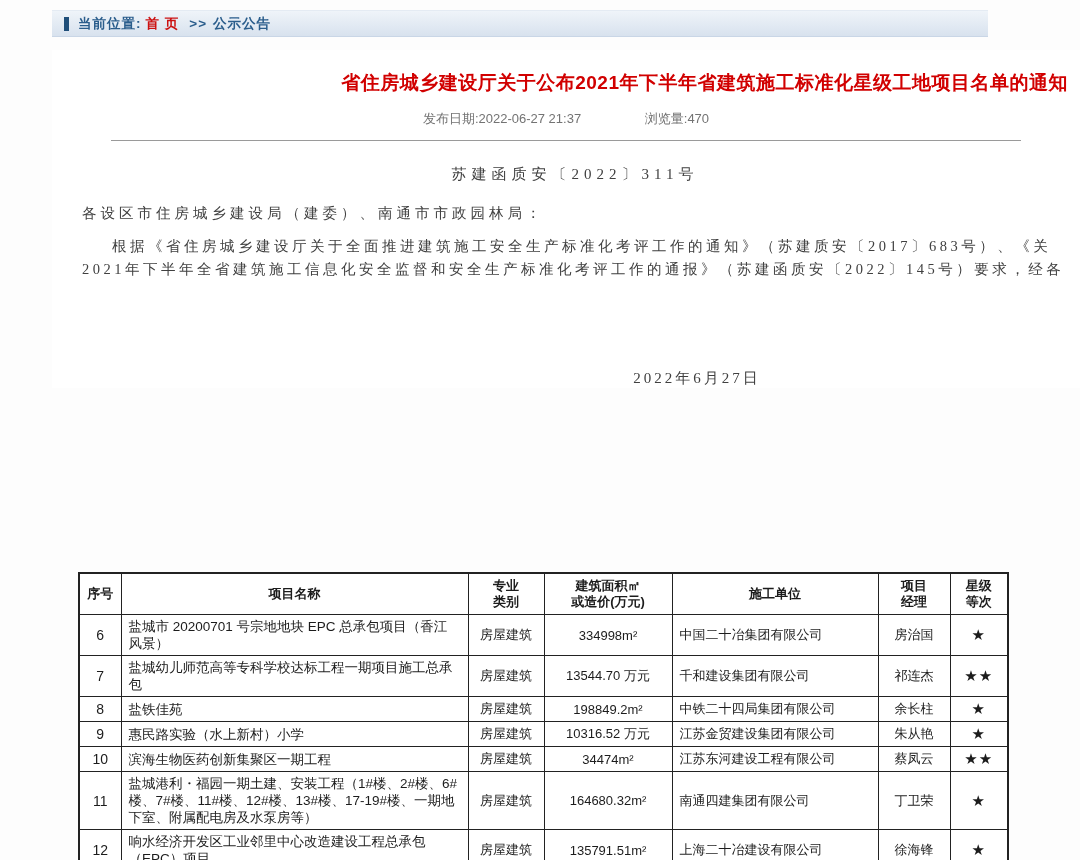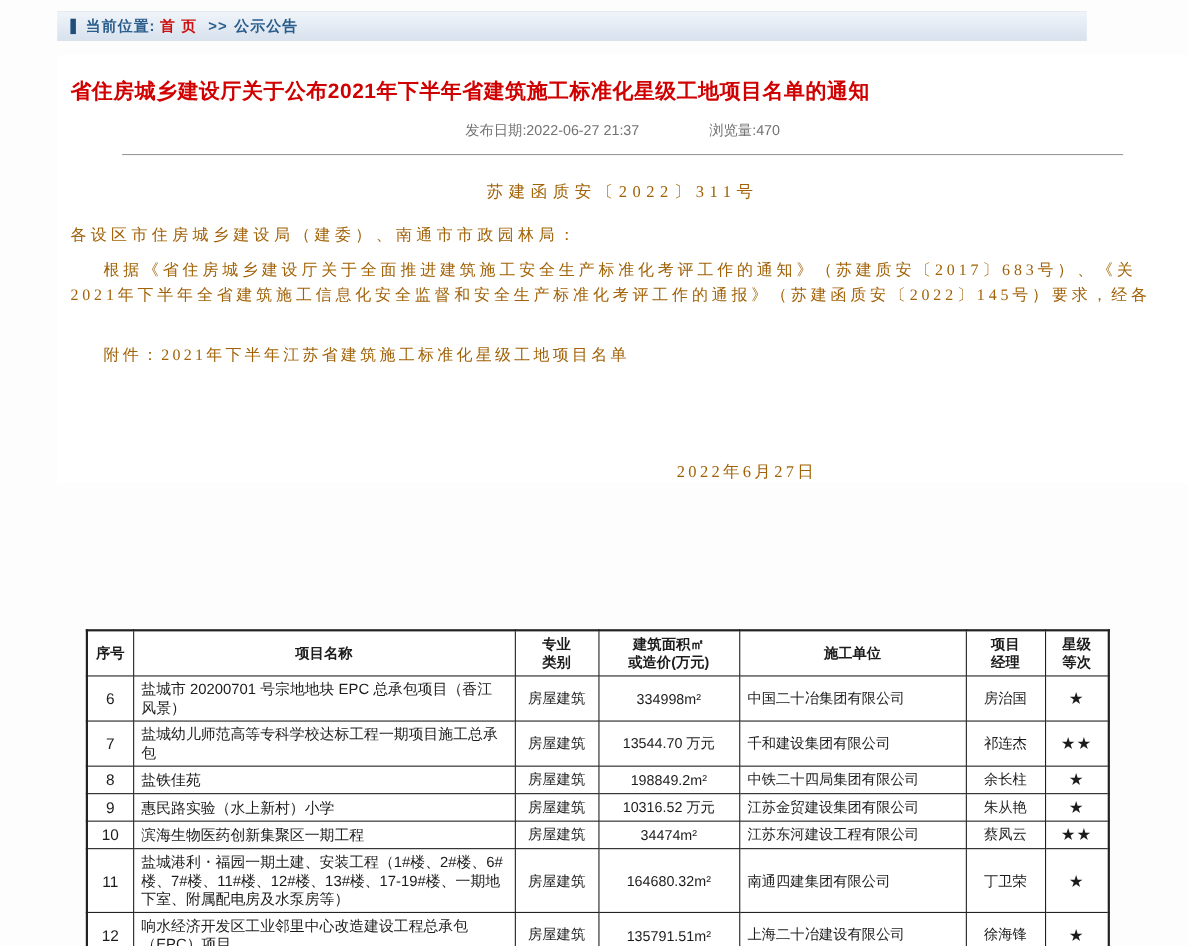--- a/index.html
+++ b/index.html
@@ -19,28 +19,28 @@
   }
   .crumb-tick{display:inline-block;width:5px;height:14px;background:#1f4e79;margin-right:9px;}
   .crumb-bar a{text-decoration:none;}
   .crumb-home{color:#cc1111;cursor:pointer;margin:0 4px;}
   .crumb-sep{margin:0 6px;color:#2a5d8c;}
   .crumb-current{color:#2a5d8c;cursor:pointer;}
 
   
   .doc{position:absolute;left:52px;top:50px;width:1028px;background:#fff;box-sizing:border-box;padding:8px 12px 0 12px;}
   .doc-title{
-    text-align:left;color:#d10000;font-weight:bold;font-size:19px;
+    text-align:right;color:#d10000;font-weight:bold;font-size:19px;
     margin-top:12px;letter-spacing:0.5px;
   }
   .doc-meta{text-align:center;font-size:13px;color:#737373;margin-top:14px;}
   .doc-meta span{margin:0 30px;}
   .doc-rule{width:910px;margin:12px auto 0 auto;border-bottom:1px solid #9a9a9a;}
 
-  .scan{font-family:"Liberation Serif","DejaVu Serif",serif;color:#a16207;}
+  .scan{font-family:"Liberation Serif","DejaVu Serif",serif;color:#404040;margin-left:18px;}
   .doc-number{text-align:center;font-size:15px;letter-spacing:5px;margin-top:24px;}
   .salutation{font-size:14.5px;letter-spacing:4px;margin-top:20px;}
   .body-line{font-size:14.5px;letter-spacing:3.5px;line-height:23px;}
   .body-lines{margin-top:12px;}
   .body-line:first-child{text-indent:30px;}
   .attachment{font-size:14.5px;letter-spacing:3px;margin-top:32px;text-indent:30px;}
   .sign-block{margin-top:88px;margin-left:470px;width:290px;text-align:center;}
   .sign-issuer{font-size:14.5px;letter-spacing:4px;}
   .sign-date{font-size:15px;letter-spacing:3px;margin-top:6px;}
   .public-note{font-size:14.5px;letter-spacing:4px;margin-top:16px;margin-left:26px;}
@@ -82,21 +82,20 @@
   </div>
   <div class="doc-rule"></div>
 
   <div class="scan">
     <div class="doc-number">苏建函质安〔2022〕311号</div>
     <div class="salutation">各设区市住房城乡建设局（建委）、南通市市政园林局：</div>
     <div class="body-lines">
       <div class="body-line">根据《省住房城乡建设厅关于全面推进建筑施工安全生产标准化考评工作的通知》（苏建质安〔2017〕683号）、《关</div>
       <div class="body-line">2021年下半年全省建筑施工信息化安全监督和安全生产标准化考评工作的通报》（苏建函质安〔2022〕145号）要求，经各</div>
     </div>
-    <div class="attachment">附件：2021年下半年江苏省建筑施工标准化星级工地项目名单</div>
     <div class="sign-block">
       <div class="sign-date">2022年6月27日</div>
     </div>
   </div>
 </div>
 
 <table class="proj-table">
   <colgroup>
     <col style="width:42px">
       <col style="width:347px">

